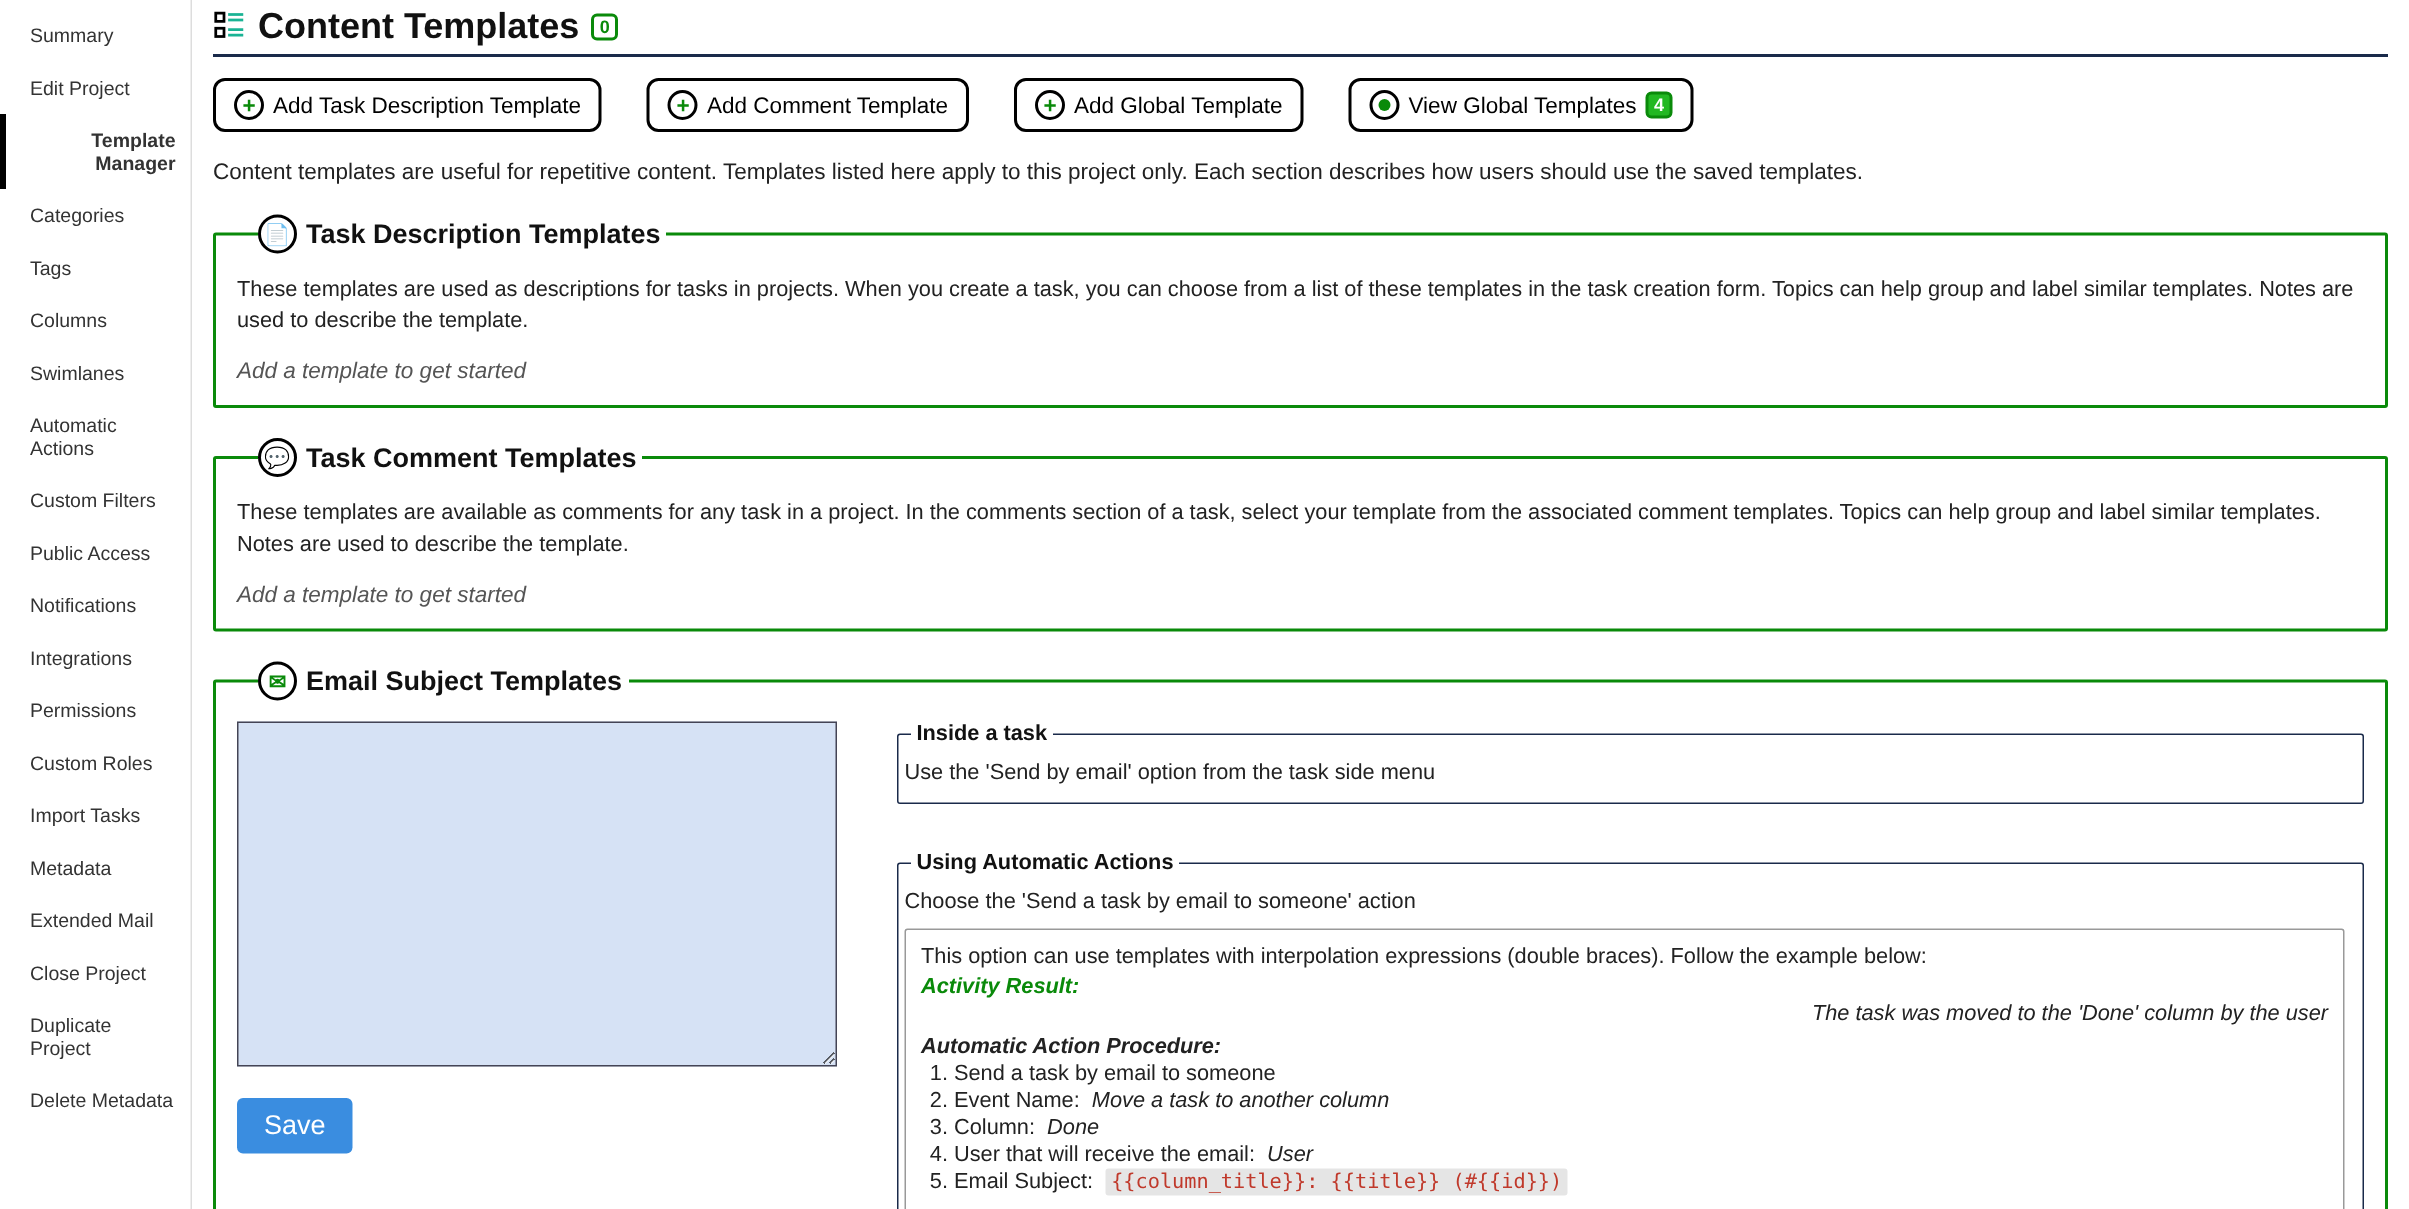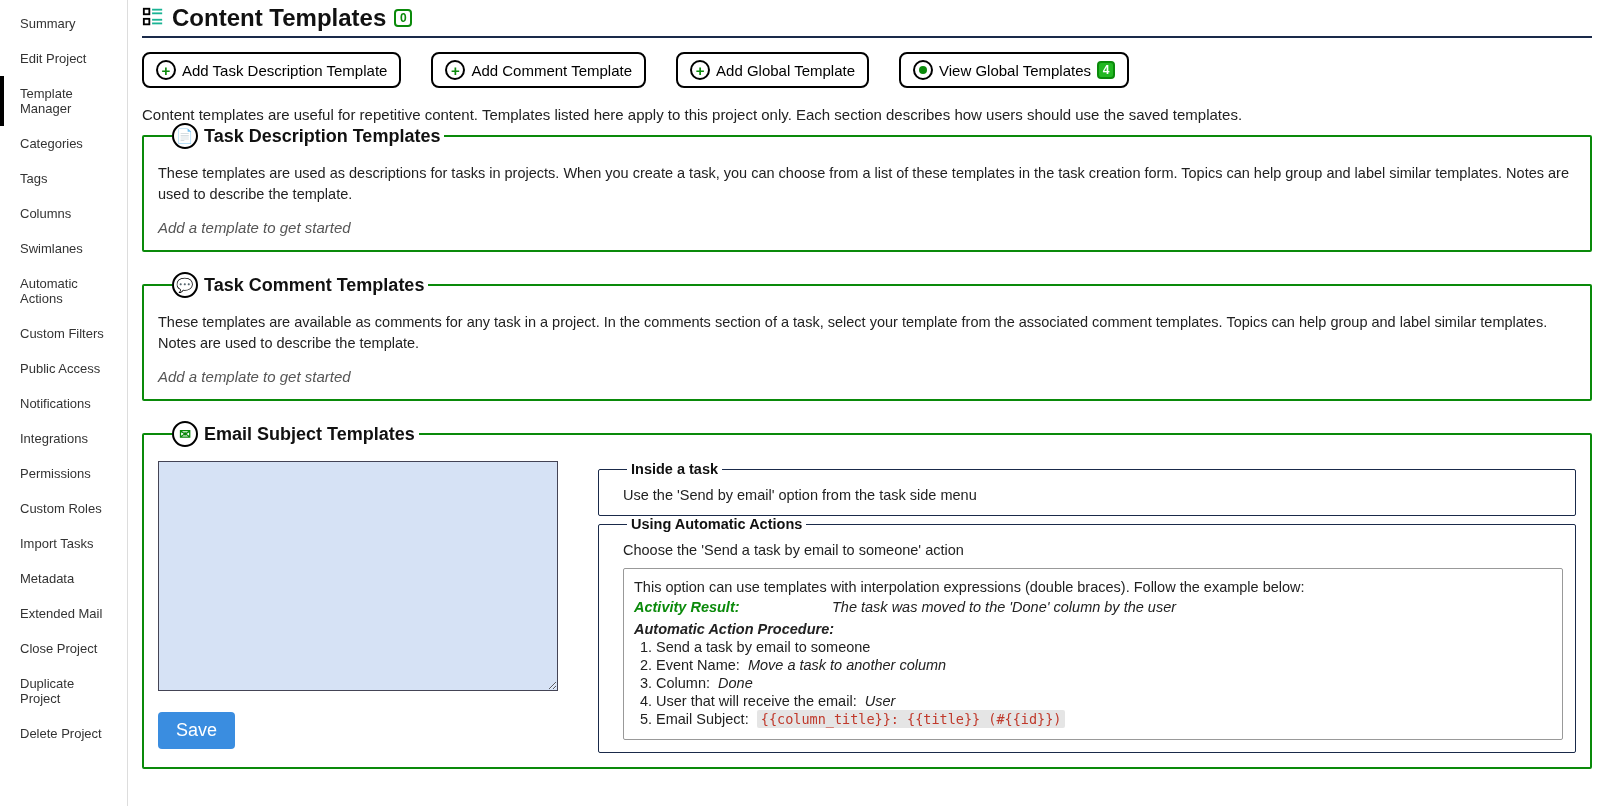--- a/index.html
+++ b/index.html
@@ -17,21 +17,22 @@
   }
   .sidebar-item {
     padding: 10px 10px 10px 16px;
     font-size: 13px;
     color: #333;
     cursor: pointer;
     border-left: 4px solid transparent;
   }
   .sidebar-item.active {
     border-left: 4px solid #000;
-    font-weight: 400;
+    font-weight: 700;
+    text-align: right;
   }
   .main {
     flex: 1;
     padding: 4px 14px 20px 14px;
     overflow: auto;
   }
   .page-header {
     display: flex;
     align-items: center;
     gap: 8px;
@@ -101,21 +102,21 @@
     display: inline-flex;
     align-items: center;
     justify-content: center;
   }
   .tool-btn .eye-icon::after {
     content: '';
     width: 8px; height: 8px;
     border-radius: 50%;
     background: #0a8a0a;
   }
-  .intro { font-size: 15px; color: #222; }
+  .intro { font-size: 15px; margin-bottom: 20px; color: #222; }
   fieldset.section {
     border: 2px solid #0a8a0a;
     border-radius: 2px;
     padding: 14px 14px 14px 14px;
     margin-bottom: 20px;
     position: relative;
   }
   fieldset.section > legend {
     padding: 0 4px 0 0;
     margin-left: 14px;
@@ -161,41 +162,41 @@
     border: none;
     padding: 8px 18px;
     font-size: 18px;
     border-radius: 4px;
     cursor: pointer;
   }
   .email-right { flex: 1; }
   fieldset.sub {
     border: 1.5px solid #1a2a4a;
     border-radius: 2px;
-    padding: 10px 12px 12px 24px;
-    margin-bottom: 0;
+    padding: 10px 12px 12px 4px;
+    margin-bottom: 31px;
   }
   fieldset.sub > legend {
     padding: 0 4px;
     margin-left: 4px;
     font-weight: 700;
     font-size: 14.5px;
     color: #111;
   }
   .sub-text { font-size: 14.5px; color: #222; }
   .info-box {
     border: 1px solid #999;
     border-radius: 2px;
     padding: 10px 10px 10px 10px;
     margin-top: 10px;
     font-size: 14.5px;
     color: #222;
   }
   .info-box p { margin-bottom: 4px; }
-  .kv-row { display: flex; gap: 20px; margin-bottom: 2px; }
+  .kv-row { display: flex; gap: 2px; margin-bottom: 2px; flex-direction: column; }
   .kv-label { font-weight: 700; color: #0a8a0a; width: 178px; font-style: italic; }
   .kv-val-it { font-style: italic; text-align: right; }
   code.mono {
     font-family: "Menlo","Consolas",monospace;
     background: #e5e5e5;
     padding: 1px 6px;
     border-radius: 2px;
     font-size: 13.5px;
   }
   .proc-header { font-weight: 700; font-style: italic; margin-top: 6px; margin-bottom: 2px; }
@@ -220,21 +221,21 @@
   <div class="sidebar-item"><span>Public Access</span></div>
   <div class="sidebar-item"><span>Notifications</span></div>
   <div class="sidebar-item"><span>Integrations</span></div>
   <div class="sidebar-item"><span>Permissions</span></div>
   <div class="sidebar-item"><span>Custom Roles</span></div>
   <div class="sidebar-item"><span>Import Tasks</span></div>
   <div class="sidebar-item"><span>Metadata</span></div>
   <div class="sidebar-item"><span>Extended Mail</span></div>
   <div class="sidebar-item"><span>Close Project</span></div>
   <div class="sidebar-item"><span>Duplicate Project</span></div>
-  <div class="sidebar-item"><span>Delete Project</span></div>
+  <div class="sidebar-item"><span>Delete Metadata</span></div>
 </nav>
 
 <main class="main">
 
   <div class="page-header">
     <span class="header-icon">
       <svg viewBox="0 0 24 24" fill="none">
         <rect x="2" y="3" width="6" height="6" stroke="#000" stroke-width="2"></rect>
         <line x1="11" y1="4" x2="22" y2="4" stroke="#1ab394" stroke-width="2"></line>
         <line x1="11" y1="8" x2="22" y2="8" stroke="#1ab394" stroke-width="2"></line>

